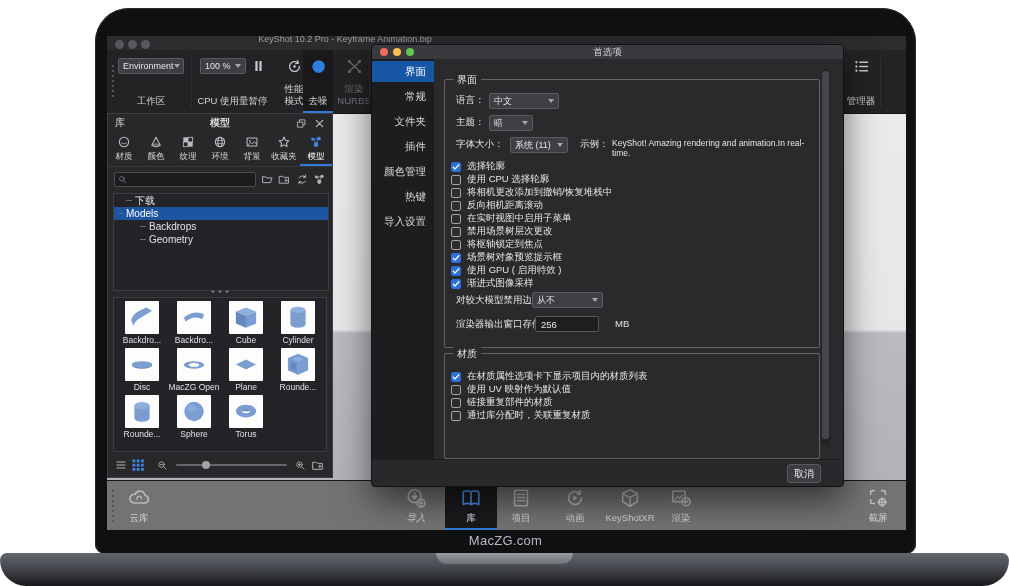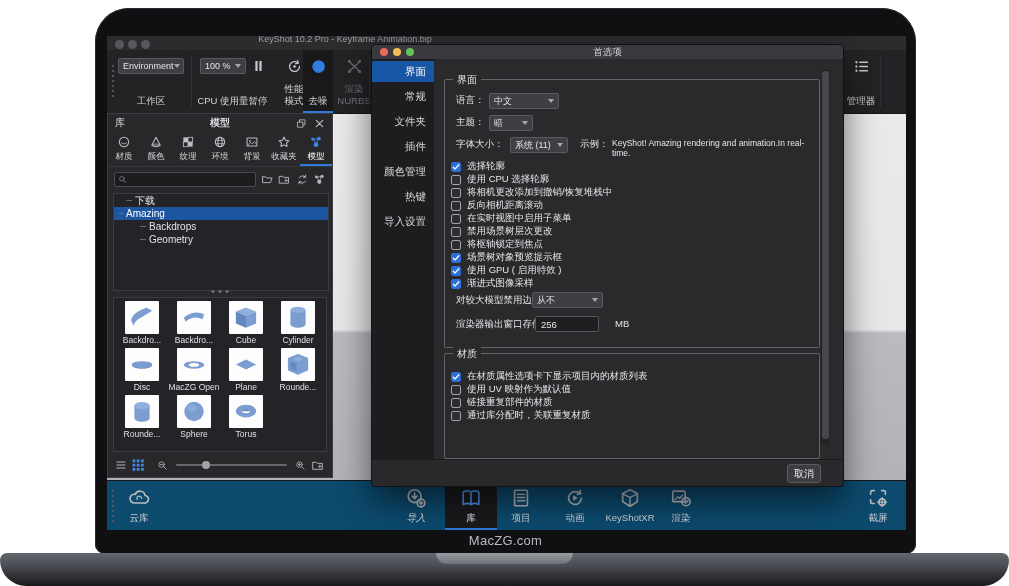--- a/index.html
+++ b/index.html
@@ -36,21 +36,21 @@
   .rb-label{font-size:9.5px;line-height:1.2;color:#d5d5d8;text-align:center;white-space:pre-line;}
   .rb-item.disabled .rb-label{color:#74747a;}
   .rb-divider{position:absolute;top:5px;width:1px;height:53px;background:#303034;}
   .dd{display:flex;align-items:center;box-sizing:border-box;background:#3f3f43;border:1px solid #5a5a5f;
       border-radius:2px;color:#e4e4e7;font-size:9px;padding:0 4px;height:16px;}
   .caret{width:0;height:0;border-left:3px solid transparent;border-right:3px solid transparent;
       border-top:4px solid #a6a6ab;margin-left:auto;}
   .icon{display:inline-flex;align-items:center;justify-content:center;}
   .icon svg{width:100%;height:100%;}
   
-  .dock{position:absolute;left:0;top:444px;width:100%;height:50px;background:#0c4a6e;
+  .dock{position:absolute;left:0;top:444px;width:100%;height:50px;background:#737373;
       border-top:1px solid #18181b;z-index:2;}
   .dock-handle{position:absolute;left:5px;top:9px;width:2px;height:32px;
       background-image:repeating-linear-gradient(#55555a 0 2px,transparent 2px 5px);}
   .dock-item{position:absolute;top:0;height:50px;box-sizing:border-box;display:flex;flex-direction:column;
       align-items:center;justify-content:flex-start;padding-top:6px;gap:3px;color:#b9b9be;}
   .dock-item .dock-label{font-size:9.5px;color:#d2d2d6;white-space:nowrap;}
   .dock-item.active{background:#1a1a1d;box-shadow:inset 0 -3px 0 #2e7bd9;color:#4a8fe5;}
   .dock-item.active .dock-label{color:#eef2f8;}
   
   .libpanel{position:absolute;left:0;top:77px;width:226px;height:365px;background:#28282b;
@@ -427,21 +427,21 @@
           </span>
       </div>
       <div class="lib-tree" id="lib-tree">
           <div class="tree-row" style="padding-left: 2px; align-items: center;">
             <span class="tree-gut"></span>
             <span class="tree-tick"></span>
             <span>下载</span>
           </div>
           <div class="tree-row selected" style="padding-left: 2px;">
             <span class="tree-gut">−</span>
-            <span>Amazing</span>
+            <span>Models</span>
           </div>
           <div class="tree-row" style="padding-left: 16px;">
             <span class="tree-gut"></span>
             <span class="tree-tick"></span>
             <span>Backdrops</span>
           </div>
           <div class="tree-row" style="padding-left: 16px;">
             <span class="tree-gut"></span>
             <span class="tree-tick"></span>
             <span>Geometry</span>

